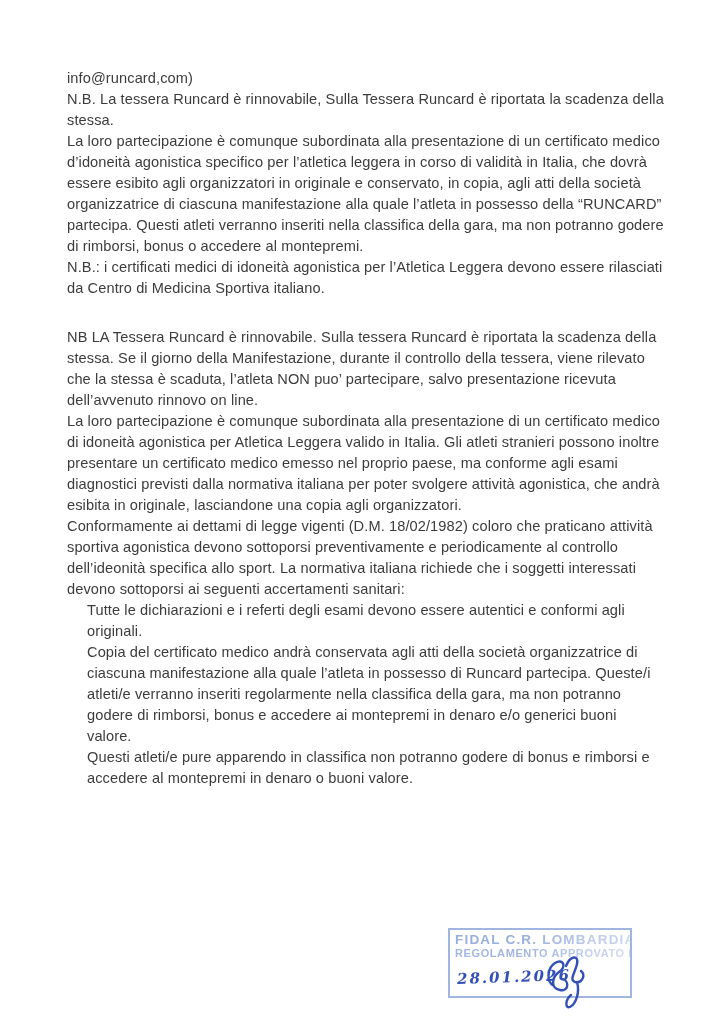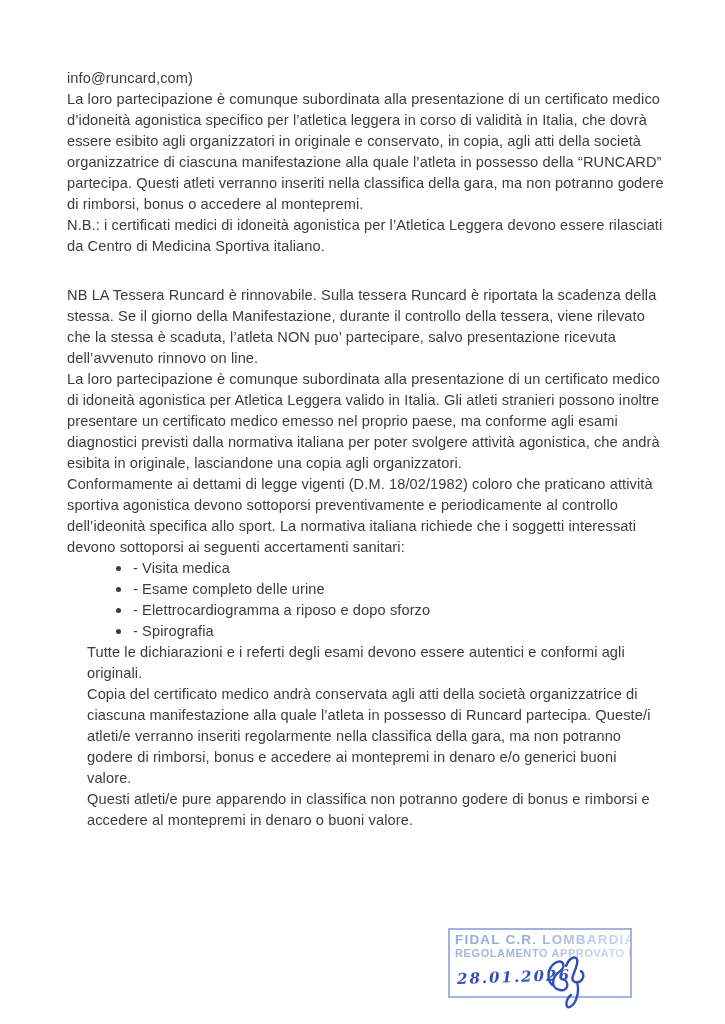--- a/index.html
+++ b/index.html
@@ -88,31 +88,26 @@
     overflow: visible;
   }
 </style>
 </head>
 <body>
 
 <div class="page">
 
   <div class="textcol">
     <p class="para">info@runcard,com)</p>
+    <p class="para">N.B. La tessera Runcard è rinnovabile, Sulla Tessera Runcard è riportata la scadenza della stessa.</p>
     <p class="para">La loro partecipazione è comunque subordinata alla presentazione di un certificato medico d’idoneità agonistica specifico per l’atletica leggera in corso di validità in Italia, che dovrà essere esibito agli organizzatori in originale e conservato, in copia, agli atti della società organizzatrice di ciascuna manifestazione alla quale l’atleta in possesso della “RUNCARD” partecipa. Questi atleti verranno inseriti nella classifica della gara, ma non potranno godere di rimborsi, bonus o accedere al montepremi.</p>
     <p class="para">N.B.: i certificati medici di idoneità agonistica per l’Atletica Leggera devono essere rilasciati da Centro di Medicina Sportiva italiano.</p>
     <p class="para gap-before">NB LA Tessera Runcard è rinnovabile. Sulla tessera Runcard è riportata la scadenza della stessa. Se il giorno della Manifestazione, durante il controllo della tessera, viene rilevato che la stessa è scaduta, l’atleta NON puo’ partecipare, salvo presentazione ricevuta dell’avvenuto rinnovo on line.</p>
     <p class="para">La loro partecipazione è comunque subordinata alla presentazione di un certificato medico di idoneità agonistica per Atletica Leggera valido in Italia. Gli atleti stranieri possono inoltre presentare un certificato medico emesso nel proprio paese, ma conforme agli esami diagnostici previsti dalla normativa italiana per poter svolgere attività agonistica, che andrà esibita in originale, lasciandone una copia agli organizzatori.</p>
     <p class="para">Conformamente ai dettami di legge vigenti (D.M. 18/02/1982) coloro che praticano attività sportiva agonistica devono sottoporsi preventivamente e periodicamente al controllo dell’ideonità specifica allo sport. La normativa italiana richiede che i soggetti interessati devono sottoporsi ai seguenti accertamenti sanitari:</p>
-    <ul class="bullets">
-      <li>- Visita medica</li>
-      <li>- Esame completo delle urine</li>
-      <li>- Elettrocardiogramma a riposo e dopo sforzo</li>
-      <li>- Spirografia</li>
-    </ul>
     <p class="para indent">Tutte le dichiarazioni e i referti degli esami devono essere autentici e conformi agli originali.</p>
     <p class="para indent">Copia del certificato medico andrà conservata agli atti della società organizzatrice di ciascuna manifestazione alla quale l’atleta in possesso di Runcard partecipa. Queste/i atleti/e verranno inseriti regolarmente nella classifica della gara, ma non potranno godere di rimborsi, bonus e accedere ai montepremi in denaro e/o generici buoni valore.</p>
     <p class="para indent">Questi atleti/e pure apparendo in classifica non potranno godere di bonus e rimborsi e accedere al montepremi in denaro o buoni valore.</p>
   </div>
 
   <div class="stamp">
     <div class="stamp-text">
       <div class="stamp-line1">FIDAL C.R. LOMBARDIA</div>
       <div class="stamp-line2">REGOLAMENTO APPROVATO IL</div>
     </div>

